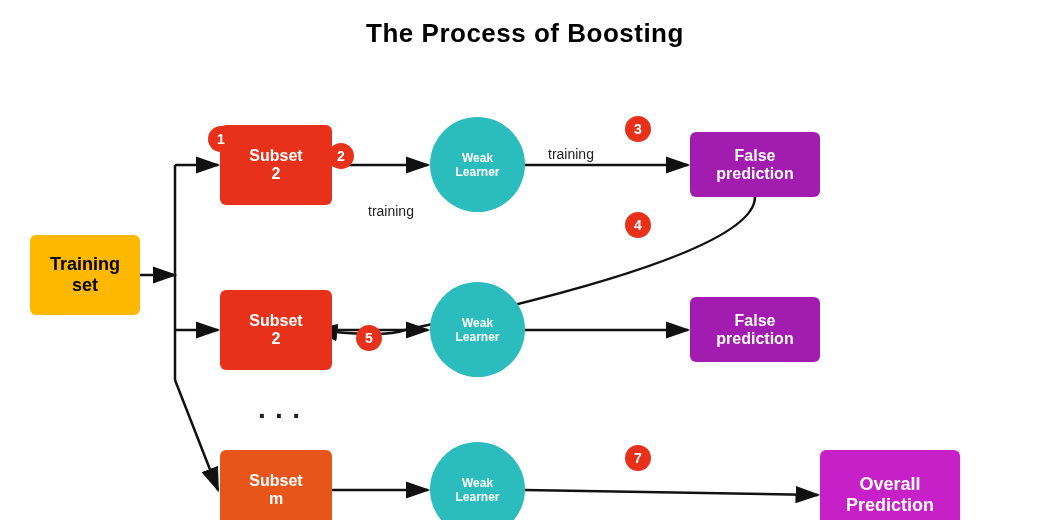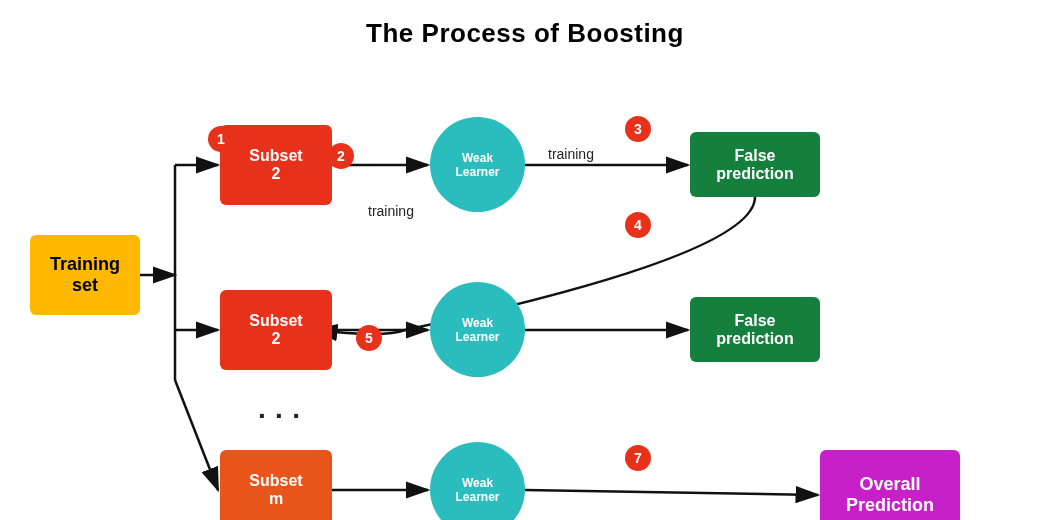--- a/index.html
+++ b/index.html
@@ -77,21 +77,21 @@
     }
     .wl1 { left: 430px; top: 57px; }
     .wl2 { left: 430px; top: 222px; }
     .wl3 { left: 430px; top: 382px; }
 
     
     .false-box {
       position: absolute;
       width: 130px;
       height: 65px;
-      background: #15803d;
+      background: #a21caf;
       border-radius: 6px;
       display: flex;
       align-items: center;
       justify-content: center;
       font-weight: 700;
       font-size: 16px;
       color: #fff;
       text-align: center;
     }
     .fp1 { left: 690px; top: 72px; }

